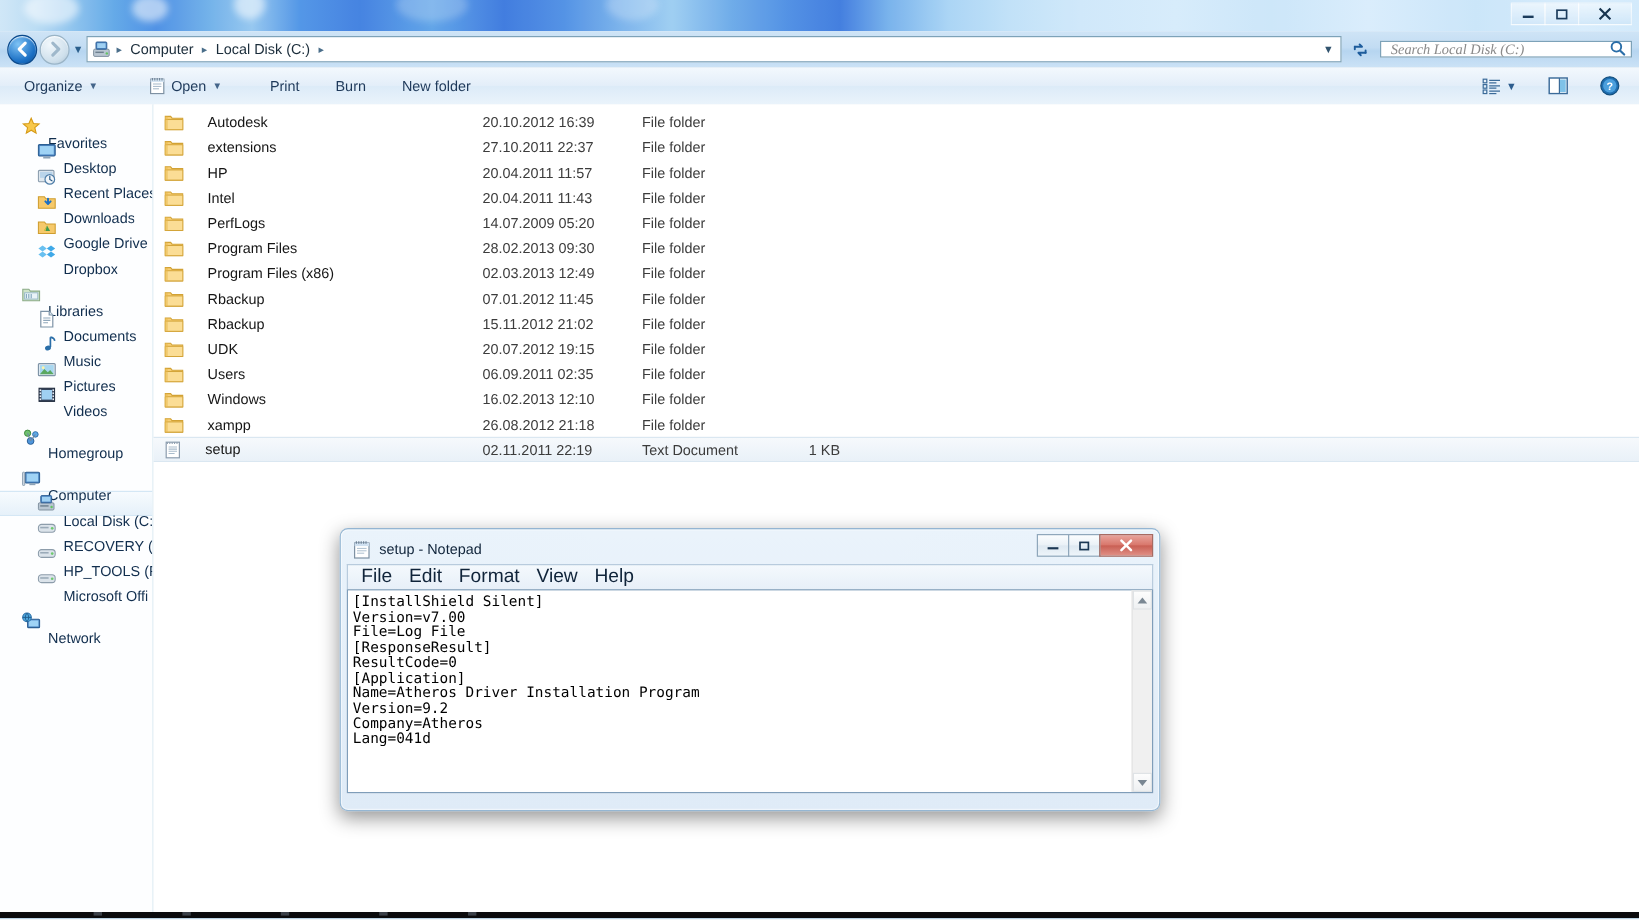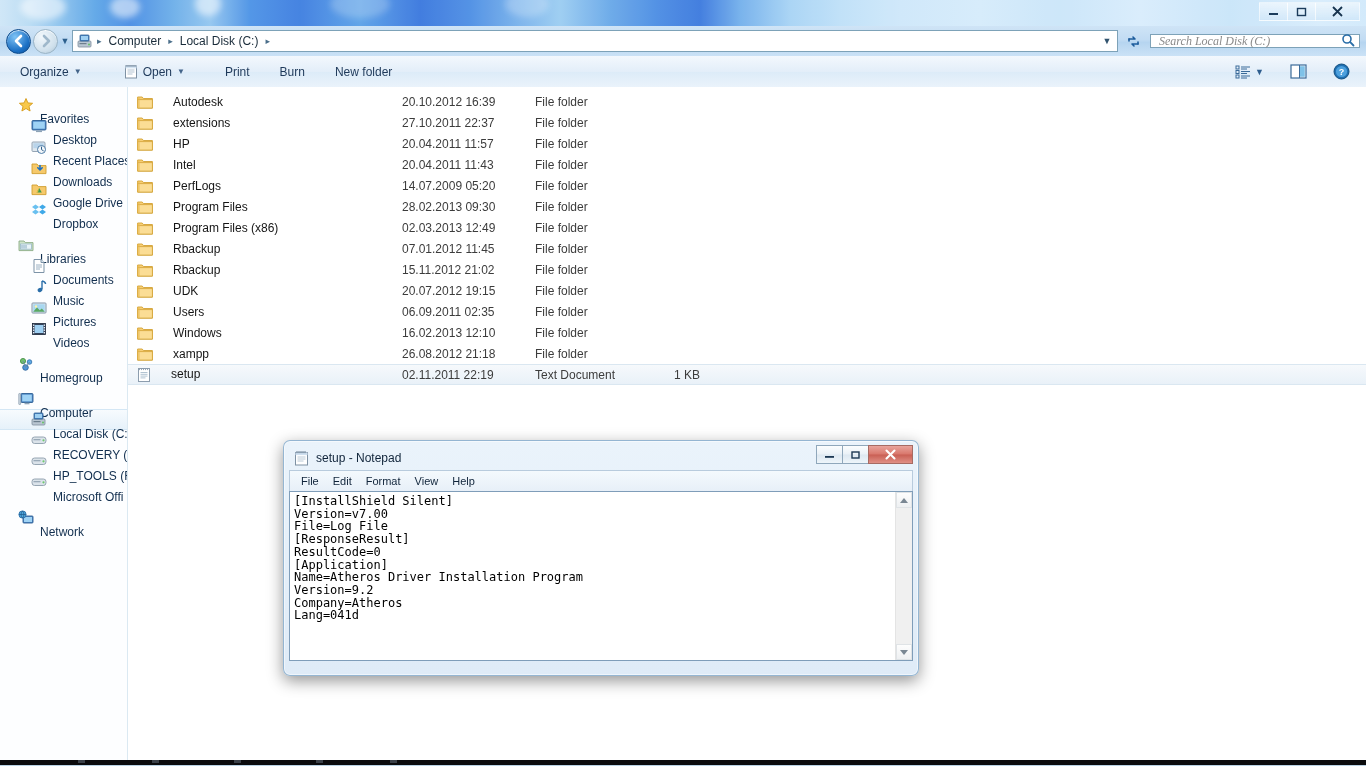--- a/index.html
+++ b/index.html
@@ -211,21 +211,21 @@
     box-sizing: border-box; padding-left: 9px;
     color: #151515;
   }
   .cell-date { box-sizing: border-box; padding-left: 9px; color: #3c3c3c; }
   .cell-type { box-sizing: border-box; padding-left: 9px; color: #3c3c3c; }
   .cell-size { box-sizing: border-box; padding-right: 7px; color: #3c3c3c; text-align: right; }
 
   
   #notepad-window {
     position: absolute; left: 283px; top: 440px;
-    width: 636px; height: 236px;
+    width: 684px; height: 236px;
     border-radius: 7px;
     background: linear-gradient(180deg, #eaf3fb 0%, #dfebf7 100%);
     border: 1px solid rgba(140,175,205,0.9);
     box-shadow: 0 5px 16px rgba(0,0,0,0.42), 0 0 0 1px rgba(255,255,255,0.5) inset;
     box-sizing: border-box;
     padding: 4px 5px 5px 5px;
   }
   #np-titlebar {
     height: 25px; display: flex; align-items: center;
     padding-left: 5px; position: relative;
@@ -248,21 +248,21 @@
     background: linear-gradient(180deg,#e8a49c 0%, #d9776c 48%, #c95f54 52%, #e09086 100%);
     color: #ffffff;
   }
   #np-menubar {
     height: 20px; display: flex; align-items: center;
     background: linear-gradient(180deg,#f4f9fd,#e7eff8);
     border: 1px solid #b8cbdd; border-bottom: none;
     padding-left: 4px;
   }
   .np-menu {
-    font-size: 11px; color: #10243a; padding: 2px 7px;
+    font-size: 16px; color: #10243a; padding: 2px 7px;
   }
   #np-textarea-wrap {
     height: 170px;
     background: #ffffff;
     border: 1px solid #7f9db9;
     box-sizing: border-box;
     display: flex; position: relative;
   }
   #np-text {
     flex: 1 1 auto;

